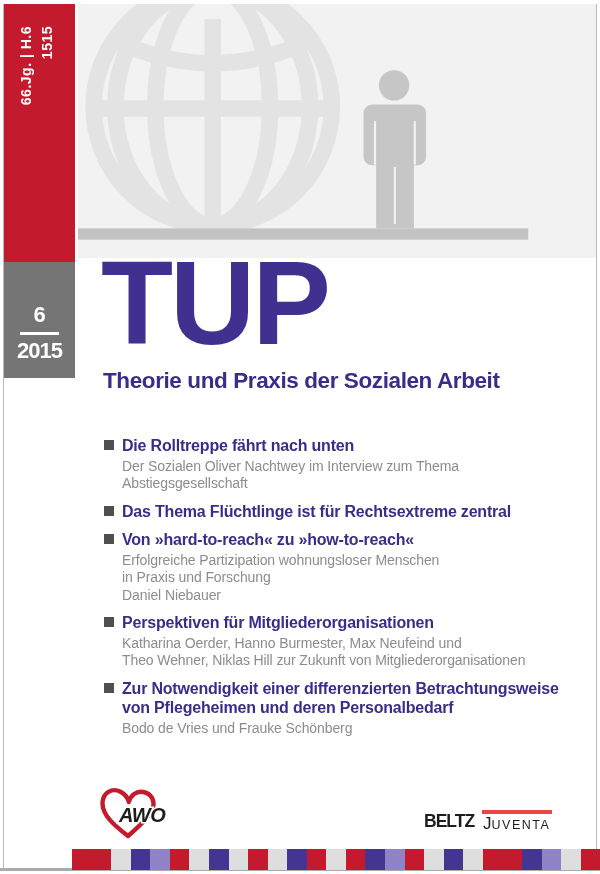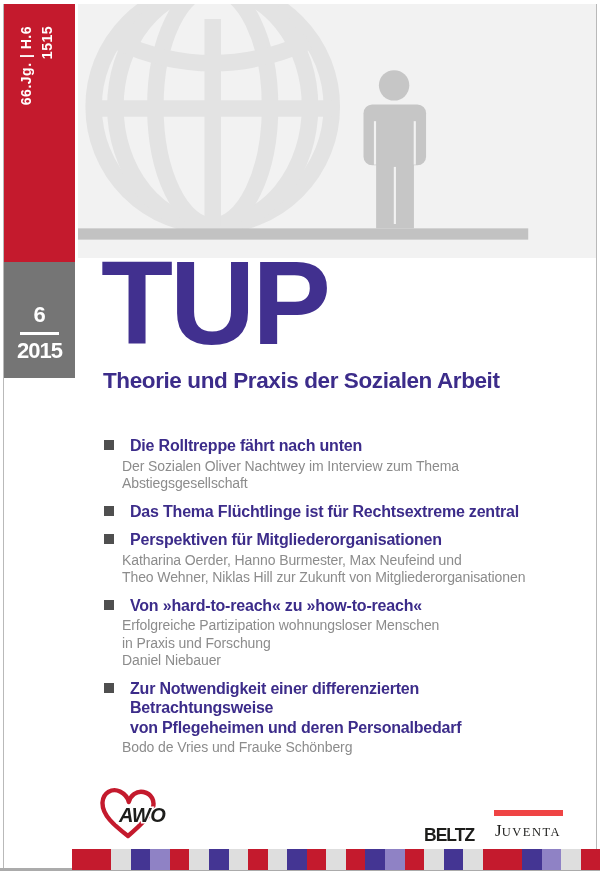--- a/index.html
+++ b/index.html
@@ -40,38 +40,38 @@
     font-size:118px; font-weight:bold; letter-spacing:-3px; line-height:1;
   }
   .masthead-subtitle {
     position:absolute; left:103px; top:369px; color:#3c2c8a;
     font-size:22.5px; font-weight:bold; letter-spacing:-0.4px; line-height:1.1;
   }
 
   
   .articles { position:absolute; left:104px; top:436px; width:460px; list-style:none; margin:0; padding:0; }
   .article { margin-bottom:9px; }
-  .article-head { display:flex; gap:16px; }
+  .article-head { display:flex; gap:8px; }
   .bullet { width:10px; height:10px; background:#4f4f4f; margin-top:4px; flex:none; }
   .article-title {
     font-size:16px; font-weight:bold; color:#3c2c8a; line-height:19.5px;
     letter-spacing:-0.2px; white-space:pre-line;
   }
   .article-desc {
     margin:2px 0 0 18px; font-size:14px; color:#8c8c8c; line-height:17.5px;
     letter-spacing:-0.1px; white-space:pre-line;
   }
 
   
   .awo-logo { position:absolute; left:100px; top:785px; }
-  .beltz-logo { position:absolute; left:424px; top:810px; display:flex; align-items:flex-end; gap:20px; color:#1d1d1b; }
+  .beltz-logo { position:absolute; left:424px; top:810px; display:flex; align-items:flex-start; gap:8px; color:#1d1d1b; }
   .beltz-word { font-size:17.5px; font-weight:900; letter-spacing:-1px; line-height:22px; }
   .juventa-word {
-    font-family:Liberation Serif, serif; border-top:6px solid #ef4444;
-    padding:1px 2px 0 1px; line-height:27px; white-space:nowrap;
+    font-family:Liberation Sans, sans-serif; border-top:4px solid #ef4444;
+    padding:1px 2px 0 1px; line-height:17px; white-space:nowrap;
   }
   .juventa-initial { font-size:17px; }
   .juventa-rest { font-size:12.5px; letter-spacing:1.5px; }
 
   
   .footer-line { position:absolute; left:0; top:868px; width:600px; height:3px; background:#ababab; }
   .footer-stripe { position:absolute; left:72px; top:849px; width:528px; height:21px; display:flex; }
   .footer-stripe .sq { flex:1; }
 </style>
 </head>
@@ -134,33 +134,33 @@
     </li>
     <li class="article">
       <div class="article-head">
         <span class="bullet"></span>
         <span class="article-title">Das Thema Flüchtlinge ist für Rechtsextreme zentral</span>
       </div>
     </li>
     <li class="article">
       <div class="article-head">
         <span class="bullet"></span>
-        <span class="article-title">Perspektiven für Mitgliederorganisationen</span>
-      </div>
-      <div class="article-desc">Katharina Oerder, Hanno Burmester, Max Neufeind und
-Theo Wehner, Niklas Hill zur Zukunft von Mitgliederorganisationen</div>
-    </li>
-    <li class="article">
-      <div class="article-head">
-        <span class="bullet"></span>
         <span class="article-title">Von »hard-to-reach« zu »how-to-reach«</span>
       </div>
       <div class="article-desc">Erfolgreiche Partizipation wohnungsloser Menschen
 in Praxis und Forschung
 Daniel Niebauer</div>
+    </li>
+    <li class="article">
+      <div class="article-head">
+        <span class="bullet"></span>
+        <span class="article-title">Perspektiven für Mitgliederorganisationen</span>
+      </div>
+      <div class="article-desc">Katharina Oerder, Hanno Burmester, Max Neufeind und
+Theo Wehner, Niklas Hill zur Zukunft von Mitgliederorganisationen</div>
     </li>
     <li class="article">
       <div class="article-head">
         <span class="bullet"></span>
         <span class="article-title">Zur Notwendigkeit einer differenzierten Betrachtungsweise
 von Pflegeheimen und deren Personalbedarf</span>
       </div>
       <div class="article-desc">Bodo de Vries und Frauke Schönberg</div>
     </li>
   </ul>

